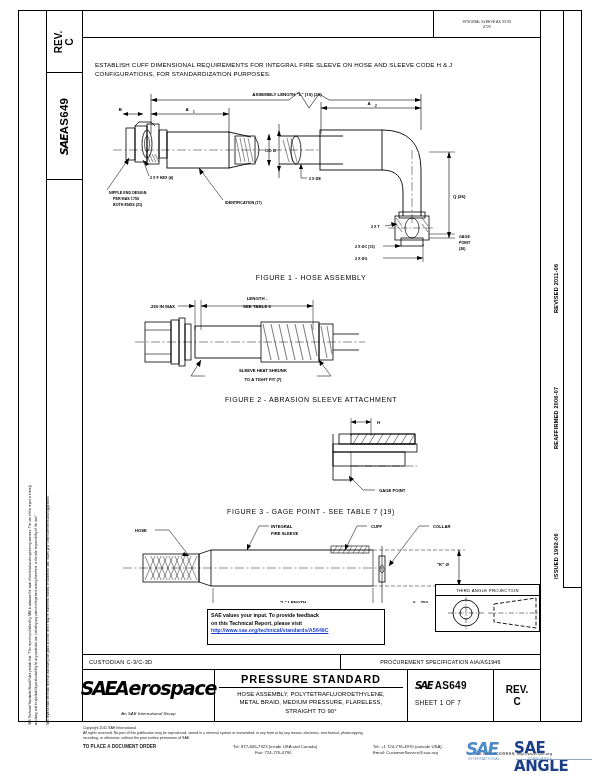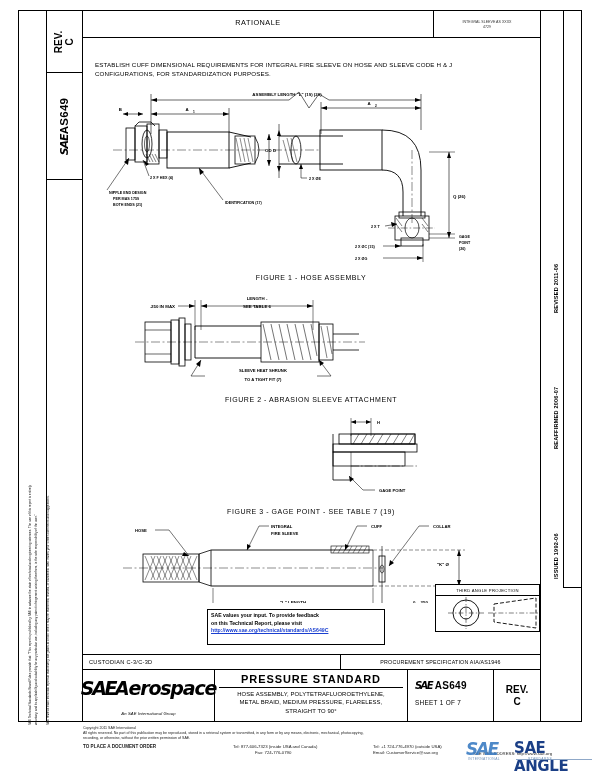--- a/index.html
+++ b/index.html
@@ -280,21 +280,20 @@
 
   <div class="right-col">
     <div class="vline"></div>
     <div class="hline"></div>
     <div class="date-rot d1">REVISED 2011-06</div>
     <div class="date-rot d2">REAFFIRMED 2006-07</div>
     <div class="date-rot d3">ISSUED 1992-06</div>
   </div>
 
   <div class="rationale-strip">
-    <div class="rationale-label">RATIONALE</div>
     <div class="header-cell">
       <div>INTEGRAL SLEEVE AS XXXX</div>
       <div>4729</div>
     </div>
   </div>
 
   <div class="rationale-body">ESTABLISH CUFF DIMENSIONAL REQUIREMENTS FOR INTEGRAL FIRE SLEEVE ON HOSE AND SLEEVE CODE H &amp; J CONFIGURATIONS, FOR STANDARDIZATION PURPOSES.</div>
 
   <svg class="dwg" viewBox="0 0 457 565">
 

